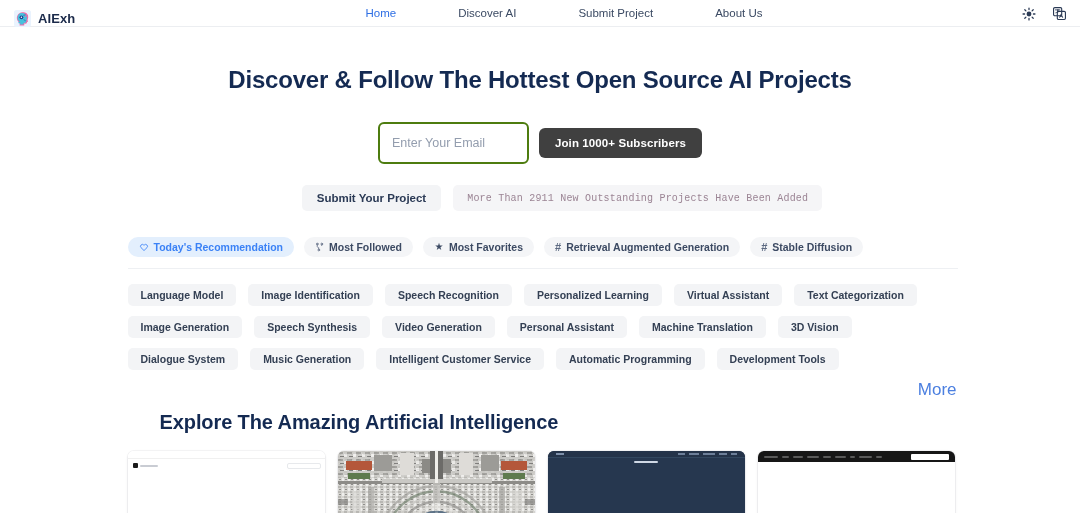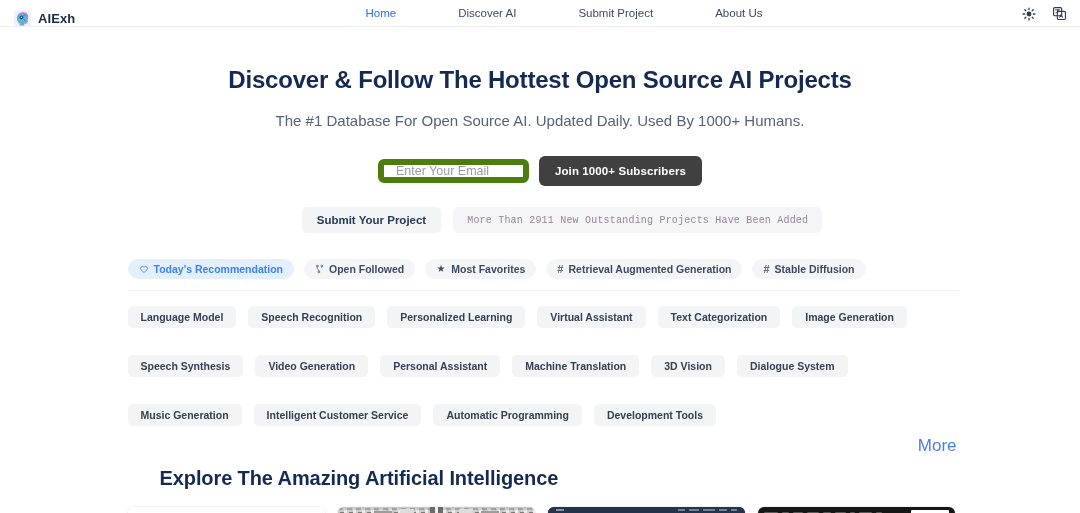--- a/index.html
+++ b/index.html
@@ -108,22 +108,22 @@
 
   .signup {
     margin-top: 27px;
     display: flex;
     justify-content: center;
     align-items: center;
     gap: 10px;
   }
   .email-input {
     width: 151px;
-    height: 24px;
-    border: 6px solid #4d7c0f;
+    height: 42px;
+    border: 2px solid #4d7c0f;
     border-radius: 6px;
     padding: 3px 12px;
     font-size: 12.5px;
     color: #4a5568;
     font-family: "Liberation Sans", sans-serif;
     outline: none;
     background: #fff;
   }
   .email-input::placeholder { color: #939dae; }
   .subscribe-btn {
@@ -214,21 +214,21 @@
     font-weight: 700;
     color: #5d6a82;
     line-height: 1;
   }
 
   
   .tags {
     margin-top: 15px;
     display: flex;
     flex-wrap: wrap;
-    gap: 27px 12px;
+    gap: 10px 12px;
     max-width: 830px;
     text-align: right;
   }
   .tag {
     height: 22px;
     padding: 0 13px;
     border-radius: 5px;
     background: #f3f4f6;
     display: inline-flex;
     align-items: center;
@@ -345,21 +345,20 @@
         <rect x="8.5" y="8.5" width="13" height="13" rx="2"></rect>
         <path d="M5.5 6.2h7M9 6.2v4.2M6.2 10.8c2.3-.6 3.4-2.1 3.6-4.6" stroke-width="1.4" stroke-linecap="round"></path>
         <path d="M12.3 18.3l2.3-5.2 2.3 5.2M13.1 16.6h3.1" stroke-width="1.4" stroke-linecap="round"></path>
       </svg>
     </span>
   </div>
 </div>
 
 <section class="hero">
   <h1>Discover &amp; Follow The Hottest Open Source AI Projects</h1>
-  <p class="hero-sub">The #1 Database For Open Source AI. Updated Daily. Used By 1000+ Humans.</p>
 
   <div class="signup">
     <input class="email-input" type="text" placeholder="Enter Your Email" style="">
     <button class="subscribe-btn">Join 1000+ Subscribers</button>
   </div>
 
   <div class="secondrow">
     <button class="submit-btn">Submit Your Project</button>
     <div class="stats-pill">More Than 2911 New Outstanding Projects Have Been Added</div>
   </div>
@@ -380,21 +379,21 @@
 
     <span class="chip">
       <span>
         <svg width="9" height="10" viewBox="0 0 24 24" fill="none" stroke="#5d6a82" stroke-width="2.2" stroke-linecap="round">
           <circle cx="6" cy="4" r="2.3"></circle>
             <circle cx="18" cy="4" r="2.3"></circle>
             <circle cx="10" cy="20" r="2.3"></circle>
           <path d="M6 6.3v4.2c0 2 1.6 3 4 3.5v3.7M18 6.3v1.5"></path>
         </svg>
       </span>
-      <span>Open Followed</span>
+      <span>Most Followed</span>
     </span>
 
     <span class="chip">
       <span>
         <svg width="10" height="10" viewBox="0 0 24 24" fill="#3c4a63">
           <path d="M12 1.5l2.1 6.6 6.9.2-5.5 4.1 2 6.6-5.5-4-5.5 4 2-6.6L3 8.3l6.9-.2z"></path>
         </svg>
       </span>
       <span>Most Favorites</span>
     </span>
@@ -405,20 +404,21 @@
     </span>
 
     <span class="chip">
       <span class="hash">#</span>
       <span>Stable Diffusion</span>
     </span>
   </div>
 
   <div class="tags">
     <span class="tag">Language Model</span>
+    <span class="tag">Image Identification</span>
     <span class="tag">Speech Recognition</span>
     <span class="tag">Personalized Learning</span>
     <span class="tag">Virtual Assistant</span>
     <span class="tag">Text Categorization</span>
     <span class="tag">Image Generation</span>
     <span class="tag">Speech Synthesis</span>
     <span class="tag">Video Generation</span>
     <span class="tag">Personal Assistant</span>
     <span class="tag">Machine Translation</span>
     <span class="tag">3D Vision</span>

